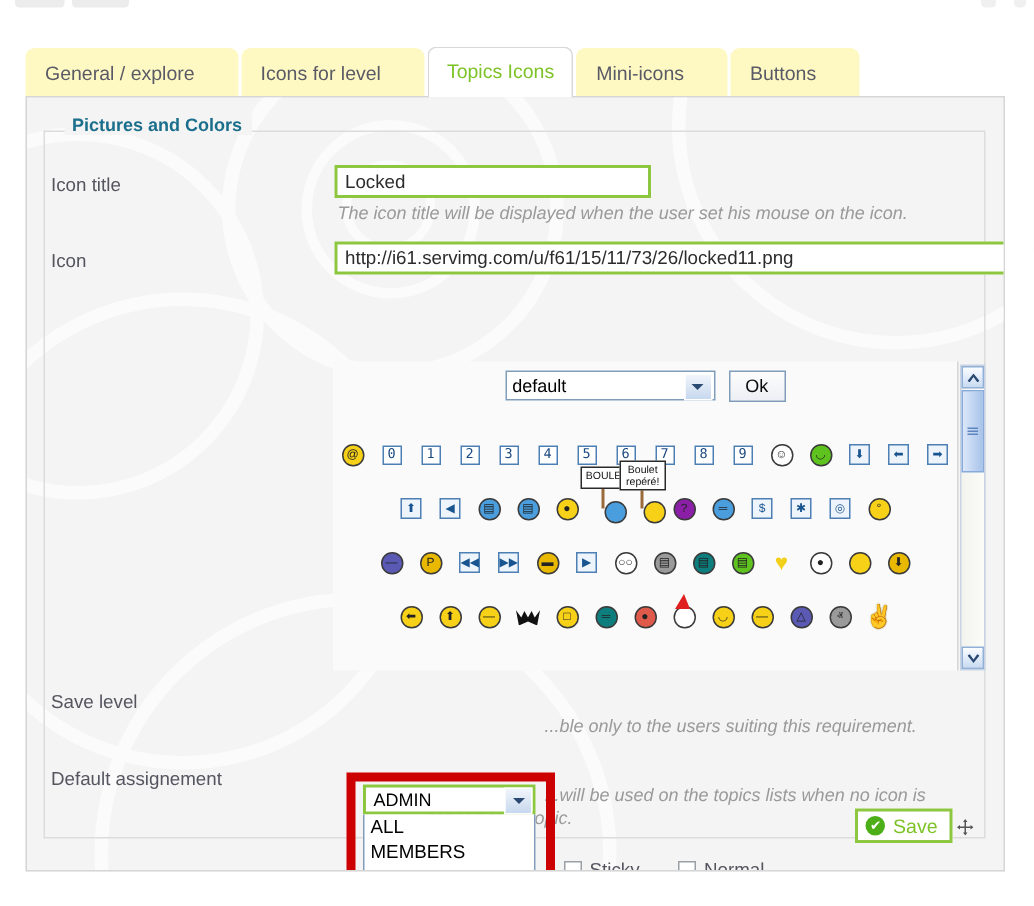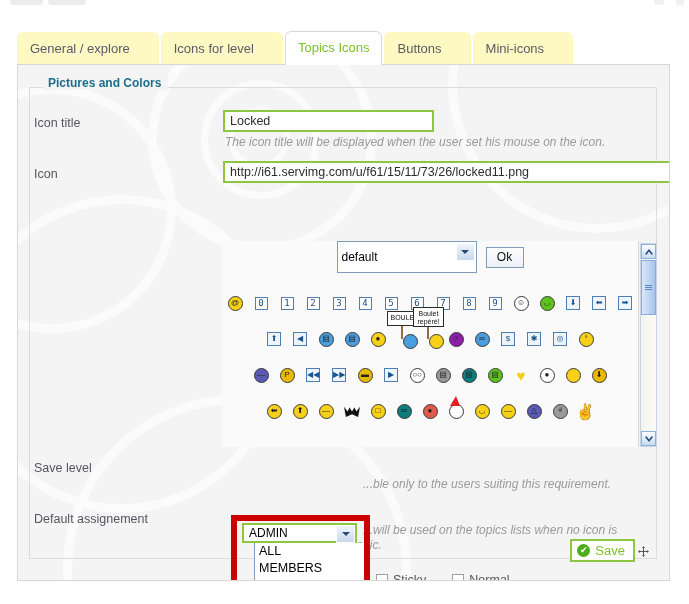--- a/index.html
+++ b/index.html
@@ -141,21 +141,21 @@
     box-sizing: border-box;
   }
   .pickerbar {
     position: absolute; left: 0; top: 0;
     width: 100%; height: 32px;
     display: flex; align-items: center; justify-content: center;
     gap: 9px;
   }
   .selwrap {
     position: relative;
-    width: 140px; height: 32px;
+    width: 140px; height: 20px;
     border: 1px solid #7f9db9;
     background: #ffffff;
     box-sizing: border-box;
     display: flex; align-items: center;
     font-size: 12px; color: #000;
     padding-left: 4px;
   }
   .selwrap .arrowbox {
     position: absolute; right: 1px; top: 1px;
     width: 17px; height: 16px;
@@ -289,21 +289,21 @@
   }
   .authsel .arrowbox {
     position: absolute; right: 0px; top: 0px;
     width: 17px; height: 16px;
     background: linear-gradient(#f1f5fb, #c7d8ee);
     border: 1px solid #fff;
     display: flex; align-items: center; justify-content: center;
   }
   .authlist {
     position: absolute;
-    left: 236px; top: 478px;
+    left: 224px; top: 478px;
     width: 115px;
     border: 1px solid #7f9db9;
     border-top: none;
     background: #ffffff;
     box-sizing: border-box;
     z-index: 10;
   }
   .authopt {
     font-size: 12.5px;
     color: #000;
@@ -371,22 +371,22 @@
 
   <div class="top-frag a"></div>
   <div class="top-frag b"></div>
   <div class="top-frag c"></div>
   <div class="top-frag d"></div>
 
   <div class="tabstrip">
     <div class="tab"><span>General / explore</span></div>
     <div class="tab"><span>Icons for level</span></div>
     <div class="tab active"><span>Topics Icons</span></div>
+    <div class="tab"><span>Mini-icons</span></div>
     <div class="tab"><span>Buttons</span></div>
-    <div class="tab"><span>Mini-icons</span></div>
   </div>
 
   <div class="panel">
     <div class="wm wm1"></div>
     <div class="wm wm2"></div>
     <div class="wm wm3"></div>
     <div class="wm wm4"></div>
     <div class="wm wm5"></div>
     <div class="wm wm6"></div>
     <div class="wm wm7"></div>

